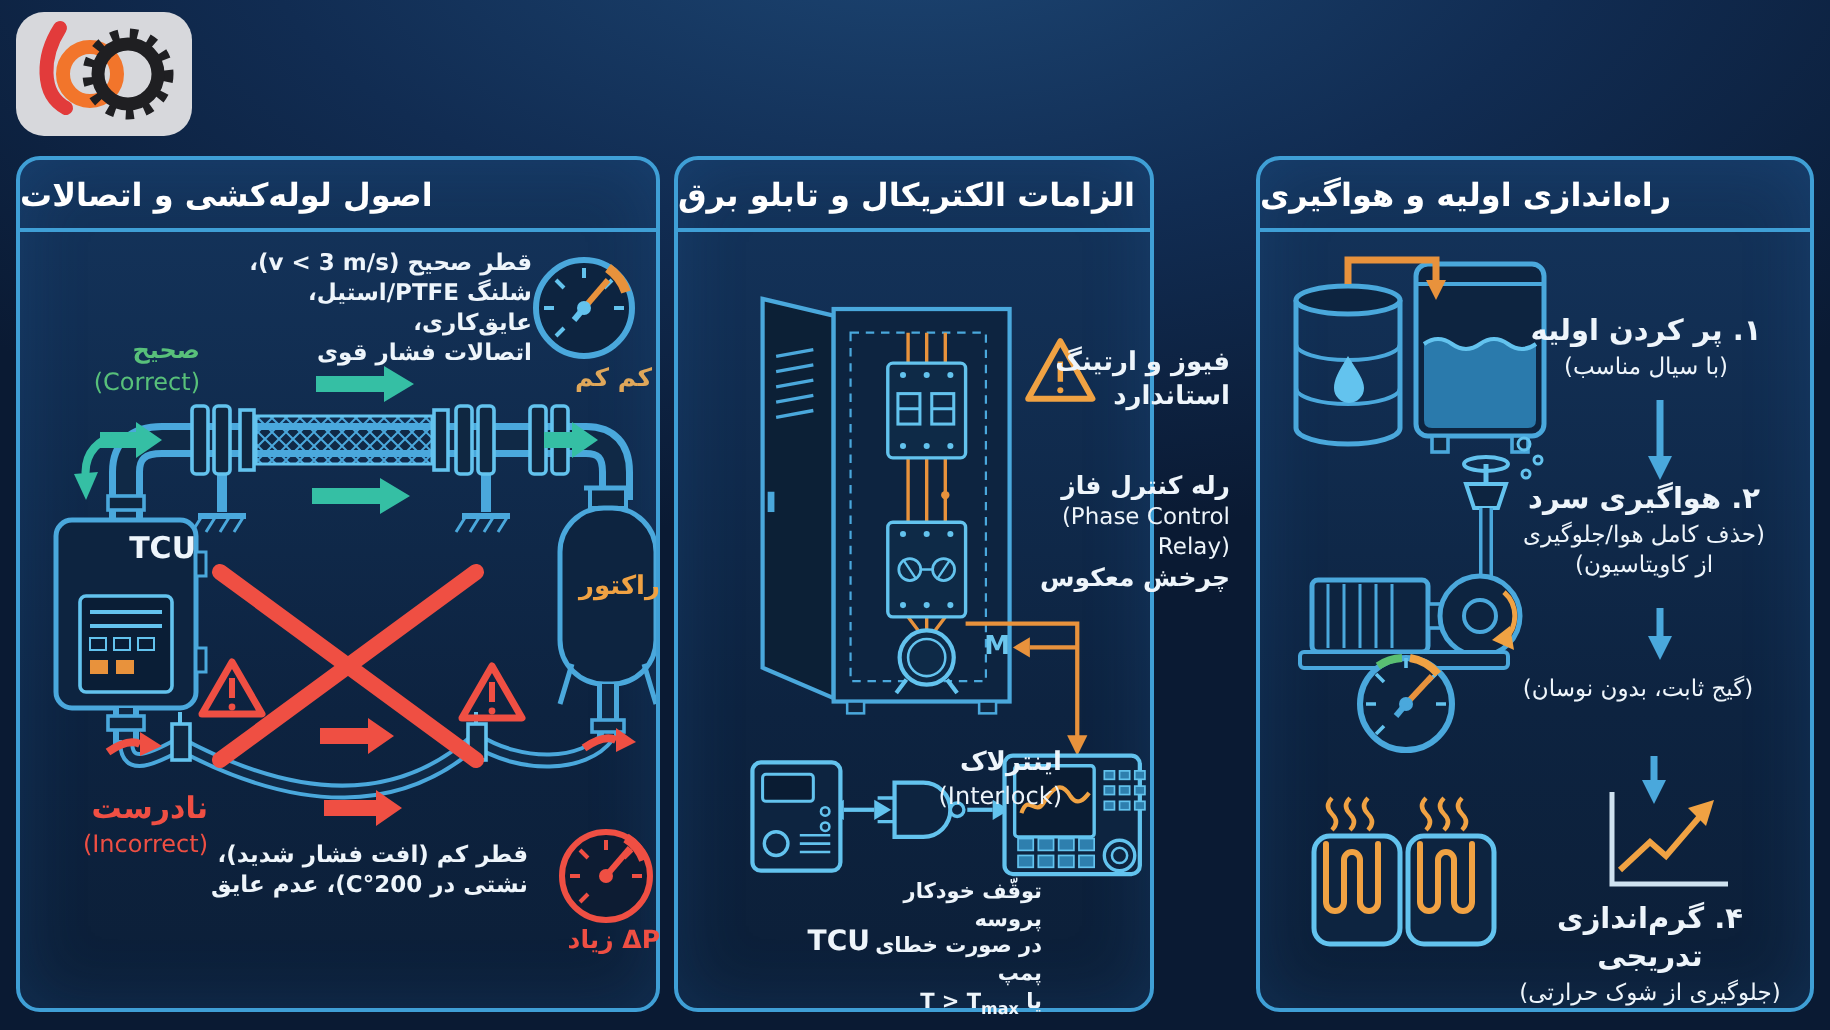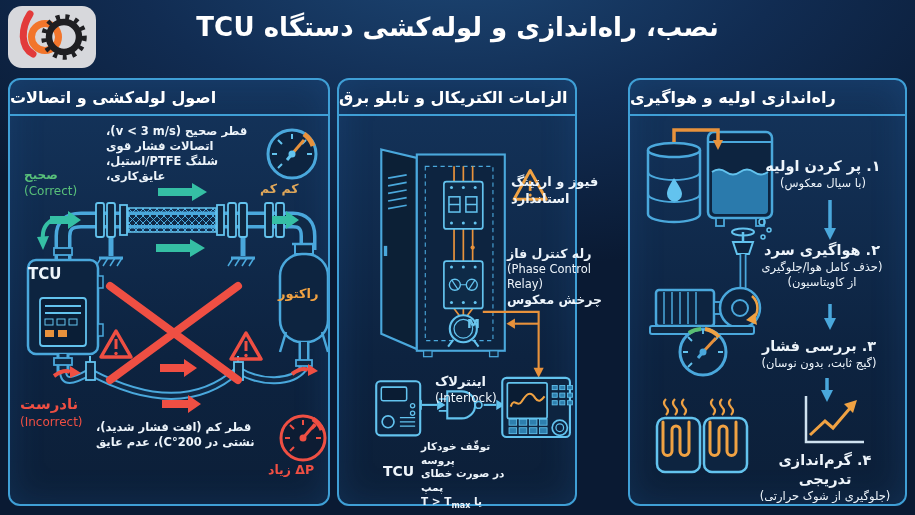--- a/index.html
+++ b/index.html
@@ -12,21 +12,21 @@
     background:linear-gradient(180deg,#14345c 0%,#0d2340 65%,#0c1f38 100%);box-shadow:inset 0 0 34px rgba(40,110,180,.22)}
   .panel-title{height:36px;line-height:36px;text-align:left;color:#fff;font-weight:bold;font-size:16px;border-bottom:2px solid #3f9fd6}
   .panel-body{position:absolute;top:38px;left:0;right:0;bottom:0}
   .gfx{position:absolute;inset:0;width:100%;height:100%}
   #p-piping{left:8px;width:322px}
   #p-elec{left:337px;width:240px}
   #p-start{left:628px;width:279px}
   .txt{position:absolute;color:#eef5fb;line-height:1.3}
   .txt span, .txt b{display:block}
   .b{font-weight:bold}
-  .center{text-align:left}
+  .center{text-align:right}
   .right{text-align:center}
   .green{color:#58c07a}
   .red{color:#ef4f43}
   .orange{color:#f0a243}
   .amber{color:#dfa75a}
   .blue{color:#6cc7ee}
   .ltr{direction:ltr;unicode-bidi:isolate;display:inline-block}
   .f11{font-size:11.5px}.f12{font-size:12px}.f13{font-size:13px}.f15{font-size:15px}.f10{font-size:10.5px}
   sub{font-size:8px}
 </style>
@@ -37,21 +37,20 @@
 
   <div class="logo">
     <svg viewBox="0 0 88 62" width="88" height="62">
       <path d="M22,8 C13,22 12,41 25,48" stroke="#e23b3b" stroke-width="7" fill="none" stroke-linecap="round"></path>
       <circle cx="37" cy="31" r="13.5" stroke="#f2752b" stroke-width="7" fill="none"></circle>
       <circle cx="56" cy="31" r="20" stroke="#1f1f22" stroke-width="5.5" fill="none" stroke-dasharray="4 5.5"></circle>
       <circle cx="56" cy="31" r="15" stroke="#1f1f22" stroke-width="6.5" fill="none"></circle>
     </svg>
   </div>
 
-  <div class="main-title">نصب، راه‌اندازی و لوله‌کشی دستگاه TCU</div>
 
   <section class="panel" id="p-piping">
     <div class="panel-title">اصول لوله‌کشی و اتصالات</div>
     <div class="panel-body">
       <svg class="gfx" viewBox="0 0 318 386">
         <defs>
           <pattern id="mesh" width="7" height="7" patternUnits="userSpaceOnUse">
             <path d="M0,7 L7,0 M0,0 L7,7" stroke="#4aa8dc" stroke-width="1"></path>
           </pattern>
         </defs>
@@ -155,22 +154,22 @@
           <circle cx="293" cy="320" r="22" fill="#0d1c33" stroke="#ef4f43" stroke-width="3"></circle>
           <path d="M275,320 H280 M280,307 L284,311 M293,302 V307 M306,307 L302,311 M311,320 H306 M280,333 L284,329" stroke="#ef4f43" stroke-width="2"></path>
           <path d="M303,301 A22,22 0 0 1 312,312" stroke="#ef4f43" stroke-width="5" fill="none"></path>
           <path d="M293,320 L305,306" stroke="#ef4f43" stroke-width="3"></path>
           <circle cx="293" cy="320" r="3.5" fill="#ef4f43"></circle>
         </g>
       </svg>
 
       <div class="txt b f11 center" style="left:96px;top:6px;width:160px">
         <span>قطر صحیح (v &lt; 3 m/s)،</span>
+        <span>شلنگ PTFE/استیل، عایق‌کاری،</span>
         <span>اتصالات فشار قوی</span>
-        <span>شلنگ PTFE/استیل، عایق‌کاری،</span>
       </div>
       <div class="txt center" style="left:14px;top:50px;width:76px">
         <span class="green b" style="font-size:12px">صحیح</span>
         <span class="green f12">(Correct)</span>
       </div>
       <div class="txt amber b center" style="left:250px;top:63px;width:66px;font-size:12.5px">کم کم</div>
       <div class="txt b center" style="left:18px;top:147px;width:70px;font-size:15px">TCU</div>
       <div class="txt orange b center f13" style="left:268px;top:168px;width:52px">راکتور</div>
       <div class="txt center" style="left:10px;top:277px;width:84px">
         <span class="red b f15">نادرست</span>
@@ -290,21 +289,21 @@
           </g>
           <circle cx="261" cy="331" r="9" fill="#0d2440" stroke="#63c3ee" stroke-width="2"></circle>
           <circle cx="261" cy="331" r="4.5" fill="none" stroke="#63c3ee" stroke-width="1.5"></circle>
         </g>
       </svg>
 
       <div class="txt b f13 center" style="left:172px;top:56px;width:104px">
         <span>فیوز و ارتینگ</span>
         <span>استاندارد</span>
       </div>
-      <div class="txt center" style="left:168px;top:128px;width:108px">
+      <div class="txt center" style="left:168px;top:117px;width:108px">
         <span class="b" style="font-size:12.5px">رله کنترل فاز</span>
         <span class="f11 ltr" style="display:block">(Phase Control</span>
         <span class="f11 ltr" style="display:block">Relay)</span>
         <span class="b" style="font-size:12.5px">چرخش معکوس</span>
       </div>
       <div class="txt blue b center f13" style="left:128px;top:198px;width:38px">M</div>
       <div class="txt b f10 center" style="left:82px;top:322px;width:100px">
         <span>توقّف خودکار پروسه</span>
         <span>در صورت خطای پمپ</span>
         <span>
@@ -395,29 +394,28 @@
             <polygon points="194,110 206,110 200,122" stroke="none"></polygon>
           <path d="M200,186 V202" stroke-width="3.5" fill="none"></path>
             <polygon points="194,200 206,200 200,212" stroke="none"></polygon>
           <path d="M197,260 V274" stroke-width="3.5" fill="none"></path>
             <polygon points="191,272 203,272 197,284" stroke="none"></polygon>
         </g>
       </svg>
 
       <div class="txt right" style="right:22px;top:39px;width:120px">
         <span class="b" style="font-size:14.5px">۱. پر کردن اولیه</span>
-        <span class="f11">(با سیال معکوس)</span>
+        <span class="f11">(با سیال مناسب)</span>
       </div>
       <div class="txt right" style="right:16px;top:123px;width:134px">
         <span class="b" style="font-size:14.5px">۲. هواگیری سرد</span>
         <span class="f11">(حذف کامل هوا/جلوگیری</span>
         <span class="f11">از کاویتاسیون)</span>
       </div>
       <div class="txt right" style="right:16px;top:219px;width:140px">
-        <span class="b" style="font-size:14.5px">۳. بررسی فشار</span>
         <span class="f11">(گیج ثابت، بدون نوسان)</span>
       </div>
       <div class="txt right" style="right:5px;top:333px;width:150px">
         <span class="b" style="font-size:14.5px">۴. گرم‌اندازی تدریجی</span>
         <span class="f11">(جلوگیری از شوک حرارتی)</span>
       </div>
     </div>
   </section>
 
 </div>

